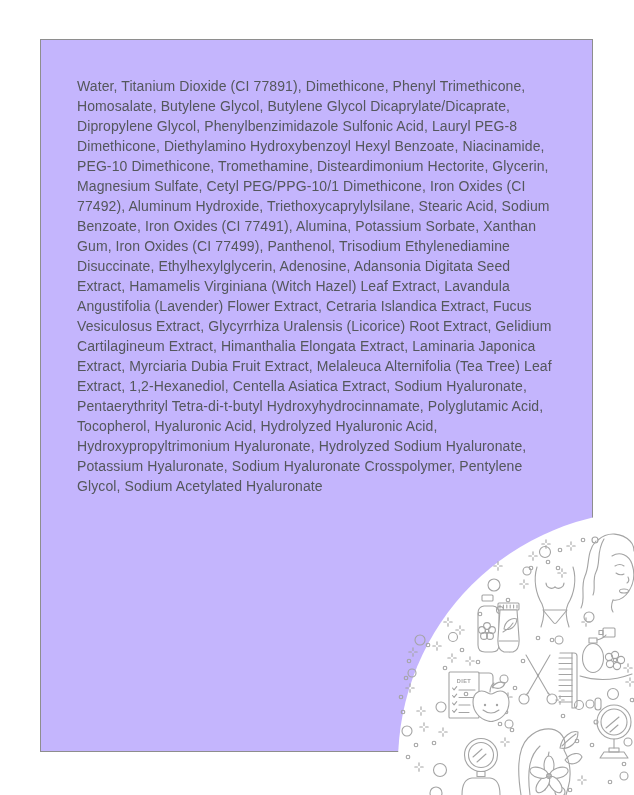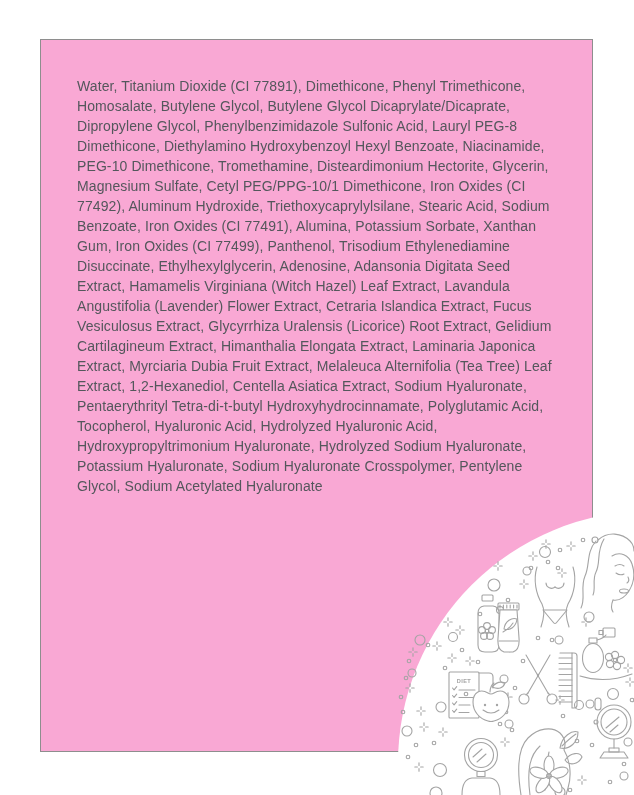--- a/index.html
+++ b/index.html
@@ -4,21 +4,21 @@
 <style>
   html,body{margin:0;padding:0;background:#fff;}
   .page{
     position:relative;width:634px;height:795px;overflow:hidden;
     background:var(--bg,#fff);
     font-family:"Liberation Sans", sans-serif;
   }
   .panel{
     position:absolute;left:40px;top:39px;width:553px;height:713px;
     border:1px solid var(--border,#8e8e8e);
-    background:#f9a8d4;box-sizing:border-box;
+    background:#c4b5fd;box-sizing:border-box;
   }
   .ingredients{
     position:absolute;left:36px;top:36px;width:482px;
     font-size:14px;line-height:20px;letter-spacing:.1px;
     color:var(--text,#54575c);
   }
   .illustration{
     position:absolute;left:398px;top:505px;width:236px;height:290px;
     color:var(--line,#a4a4a4);
   }

